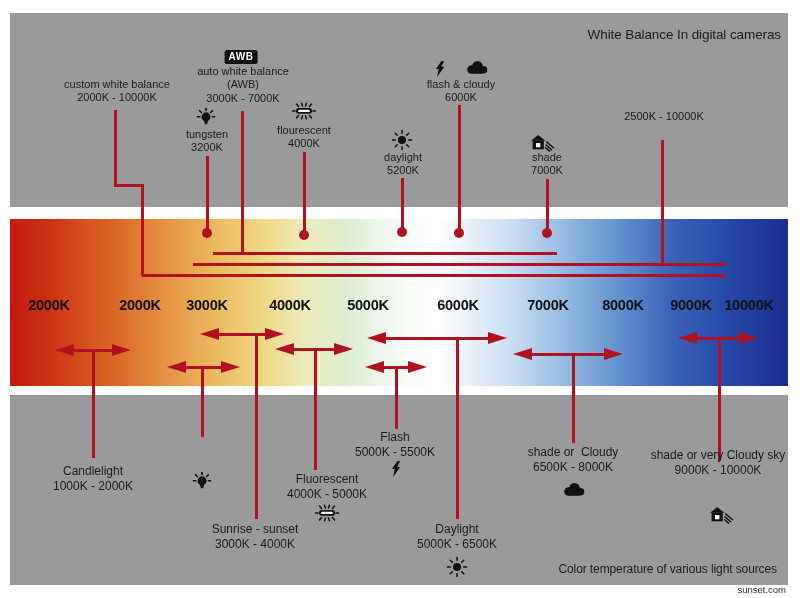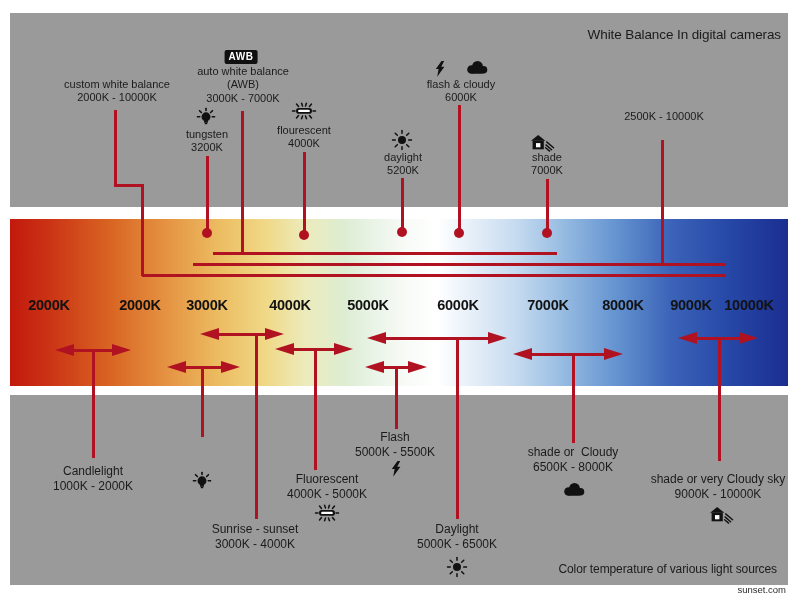--- a/index.html
+++ b/index.html
@@ -259,21 +259,21 @@
             <circle cx="7" cy="10.5" r="4.3"></circle>
             <circle cx="13" cy="7.4" r="5.4"></circle>
             <circle cx="19" cy="10.8" r="3.8"></circle>
             <rect x="6" y="10" width="13.5" height="4.8" rx="2.4"></rect>
           </g>
         </svg></div>
       <div style="position: absolute; left: 691px; top: 336.5px; width: 54px; height: 3px; background: rgb(176, 18, 34);"></div>
       <div style="position: absolute; left: 678px; top: 331.5px; width: 0px; height: 0px; border-top: 6.5px solid transparent; border-bottom: 6.5px solid transparent; border-right: 19px solid rgb(176, 18, 34);"></div>
       <div style="position: absolute; left: 739px; top: 331.5px; width: 0px; height: 0px; border-top: 6.5px solid transparent; border-bottom: 6.5px solid transparent; border-left: 19px solid rgb(176, 18, 34);"></div>
       <div style="position: absolute; left: 717.5px; top: 338px; width: 3px; height: 123px; background: rgb(176, 18, 34);"></div>
-      <div class="lblwrap bottom-label" style="position: absolute; left: 718px; top: 472px;">
+      <div class="lblwrap bottom-label" style="position: absolute; left: 718px; top: 448px;">
         <div>shade or very Cloudy sky</div>
         <div>9000K - 10000K</div>
       </div>
       <div style="position: absolute; left: 722px; top: 516px; transform: translate(-50%, -50%); line-height: 0;"><svg width="24" height="19" viewBox="0 0 24 19">
           <polygon points="7.2,0.6 14.4,6.2 0,6.2" fill="#111"></polygon>
           <rect x="1.6" y="6.2" width="11.2" height="8.6" fill="#111"></rect>
           <rect x="5" y="8.6" width="4.4" height="4.2" fill="#fff"></rect>
           <g stroke="#111" stroke-width="1.4" stroke-linecap="round">
             <line x1="15.6" y1="7.4" x2="22.6" y2="13.2"></line>
             <line x1="15" y1="10.4" x2="20.6" y2="15.2"></line>

